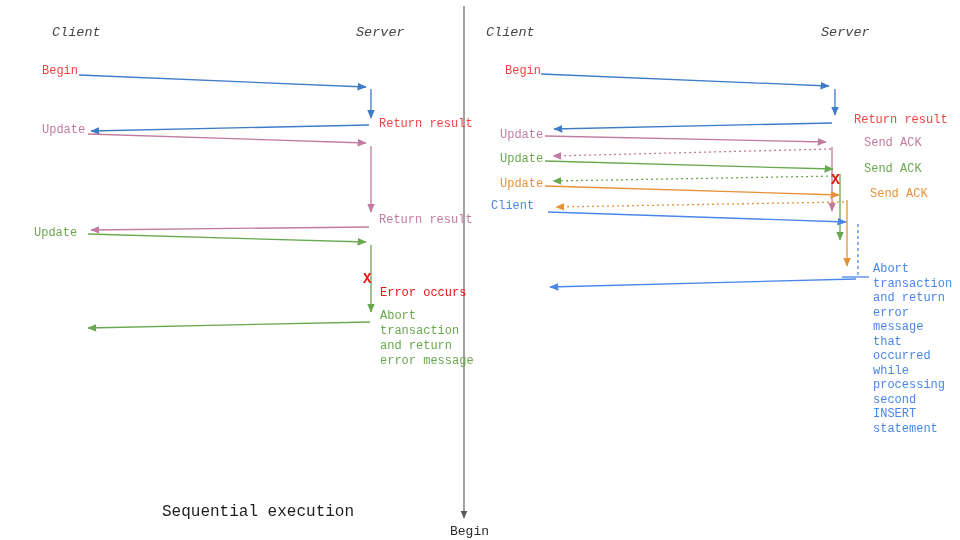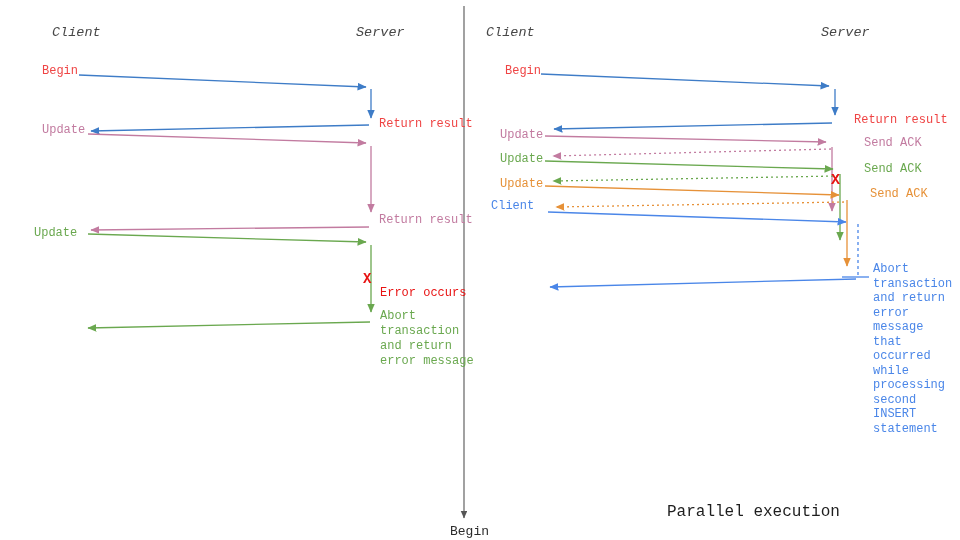--- a/index.html
+++ b/index.html
@@ -90,20 +90,21 @@
   <div class="lbl c-blue" style="left:379px;top:117px">Return result</div>
   <div class="lbl c-pink" style="left:42px;top:123px">Update</div>
   <div class="lbl c-pink" style="left:379px;top:213px">Return result</div>
   <div class="lbl c-green" style="left:34px;top:226px">Update</div>
   <div class="lbl c-red xmark" style="left:363px;top:271px">X</div>
   <div class="lbl c-red" style="left:380px;top:286px">Error occurs</div>
   <div class="lbl c-green multi" style="left:380px;top:309px">Abort
 transaction
 and return
 error message</div>
+  <div class="lbl title" style="left:162px;top:503px">Sequential execution</div>
 
   <div class="lbl c-time" style="left:450px;top:524px;font-size:13px">Begin</div>
 
   <div class="lbl hdr" style="left:486px;top:25px">Client</div>
   <div class="lbl hdr" style="left:821px;top:25px">Server</div>
   <div class="lbl c-blue" style="left:505px;top:64px">Begin</div>
   <div class="lbl c-blue" style="left:854px;top:113px">Return result</div>
   <div class="lbl c-pink" style="left:500px;top:128px">Update</div>
   <div class="lbl c-pink" style="left:864px;top:136px">Send ACK</div>
   <div class="lbl c-green" style="left:500px;top:152px">Update</div>
@@ -115,15 +116,14 @@
   <div class="lbl c-blue2 multi-r" style="left:873px;top:262px">Abort
 transaction
 and return
 error message
 that occurred
 while
 processing
 second
 INSERT
 statement</div>
-  <div class="lbl title" style="left:667px;top:503px">Parallel execution</div>
 
 </div>
 
 </body></html>

